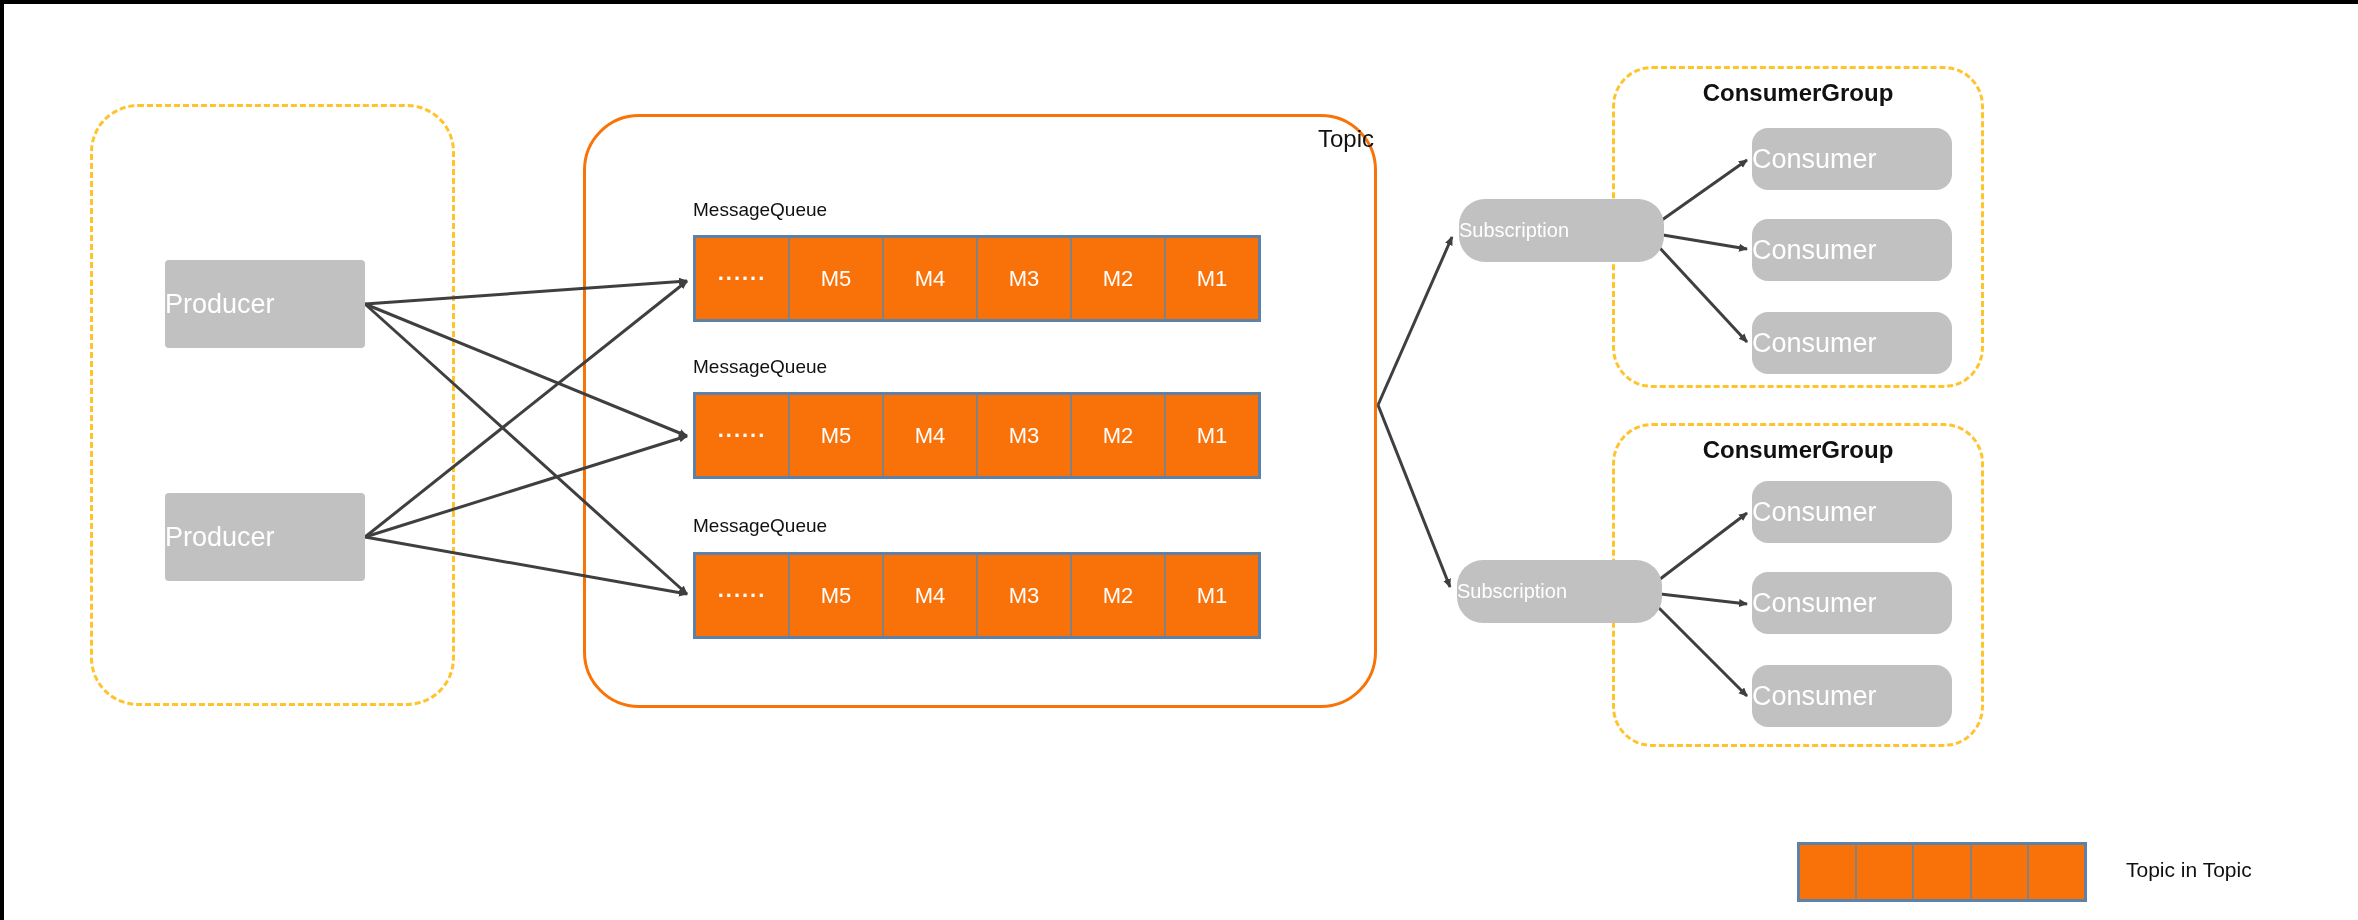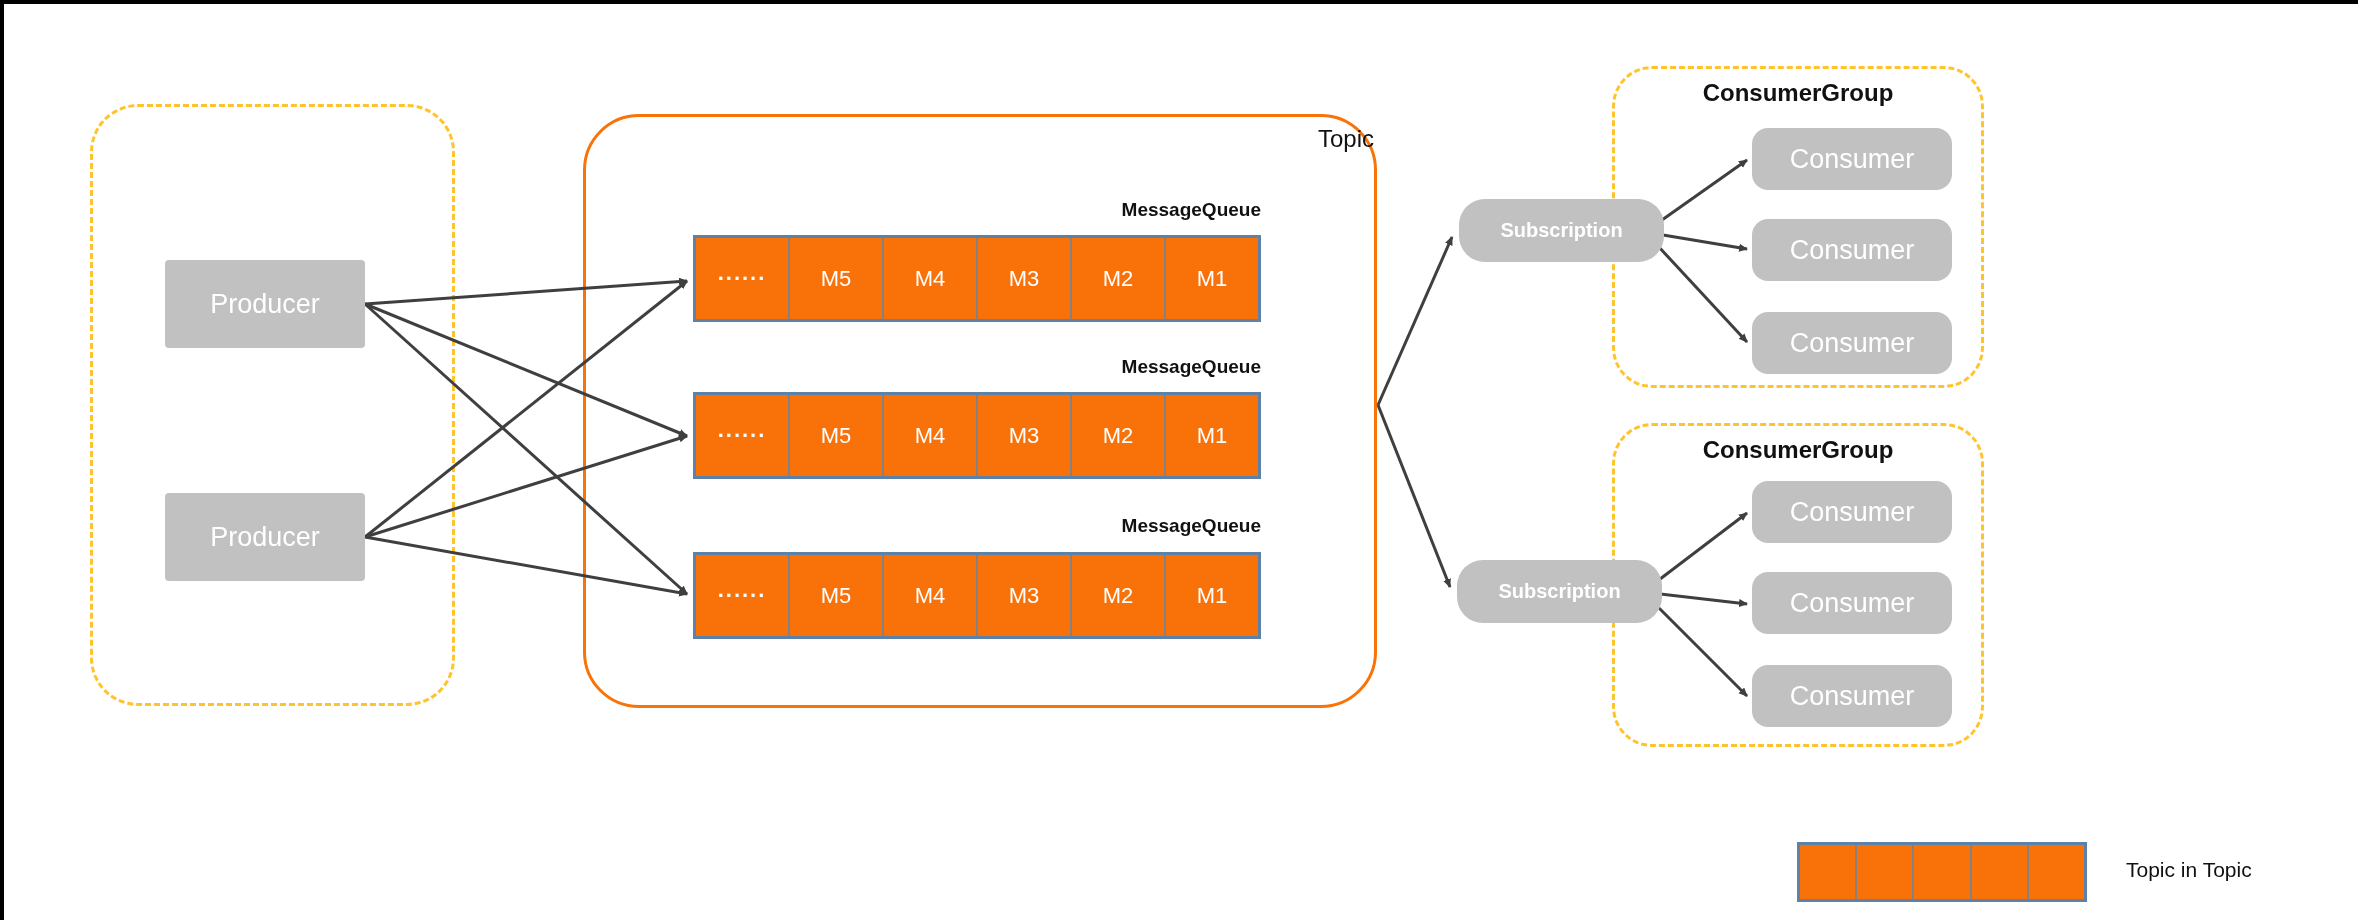--- a/index.html
+++ b/index.html
@@ -36,31 +36,31 @@
   .cg1{left:1608px;top:62px;width:372px;height:322px;border-radius:40px;}
   .cg2{left:1608px;top:419px;width:372px;height:324px;border-radius:40px;}
   .cg-title{position:absolute;top:10px;left:0;width:100%;text-align:center;
     font-size:24px;font-weight:600;color:var(--label-text);}
   
   .arrows{position:absolute;left:0;top:0;z-index:2;}
   .arrows line{stroke:var(--arrow);stroke-width:3;}
   .arrows .ah{fill:var(--arrow);}
   
   .node{position:absolute;background:var(--node-fill);color:var(--node-text);
-    display:flex;align-items:center;justify-content:center;z-index:3;box-sizing:border-box;}
+    display:flex;align-items:center;justify-content:flex-start;z-index:3;box-sizing:border-box;}
   .producer{left:161px;width:200px;height:88px;border-radius:4px;font-size:27px;}
   .p1{top:256px;} .p2{top:489px;}
-  .subscription{width:205px;height:63px;border-radius:26px;font-size:20px;font-weight:700;}
+  .subscription{width:205px;height:63px;border-radius:26px;font-size:20px;font-weight:400;}
   .s1{left:1455px;top:195px;} .s2{left:1453px;top:556px;}
   .consumer{left:1748px;width:200px;height:62px;border-radius:16px;font-size:27px;}
   .c1{top:124px;} .c2{top:215px;} .c3{top:308px;}
   .c4{top:477px;} .c5{top:568px;} .c6{top:661px;}
   
-  .mq-label{position:absolute;left:689px;width:568px;height:26px;text-align:right;
-    font-size:19px;color:var(--label-text);z-index:3;font-weight:bold;}
+  .mq-label{position:absolute;left:689px;width:568px;height:26px;text-align:left;
+    font-size:19px;color:var(--label-text);z-index:3;}
   .l1{top:195px;} .l2{top:352px;} .l3{top:511px;}
   .bar{position:absolute;left:689px;width:568px;height:87px;display:flex;box-sizing:border-box;
     background:var(--queue-fill);border:3px solid var(--queue-border);z-index:3;}
   .b1{top:231px;} .b2{top:388px;} .b3{top:548px;}
   .cell{flex:1;display:flex;align-items:center;justify-content:center;
     color:#fff;font-size:22px;font-weight:400;border-left:2px solid var(--queue-divider);}
   .cell:first-child{border-left:none;}
   .dots{font-weight:700;letter-spacing:2px;transform:translateY(-6px);}
   
   .legend-bar{position:absolute;left:1793px;top:838px;width:290px;height:60px;display:flex;box-sizing:border-box;

